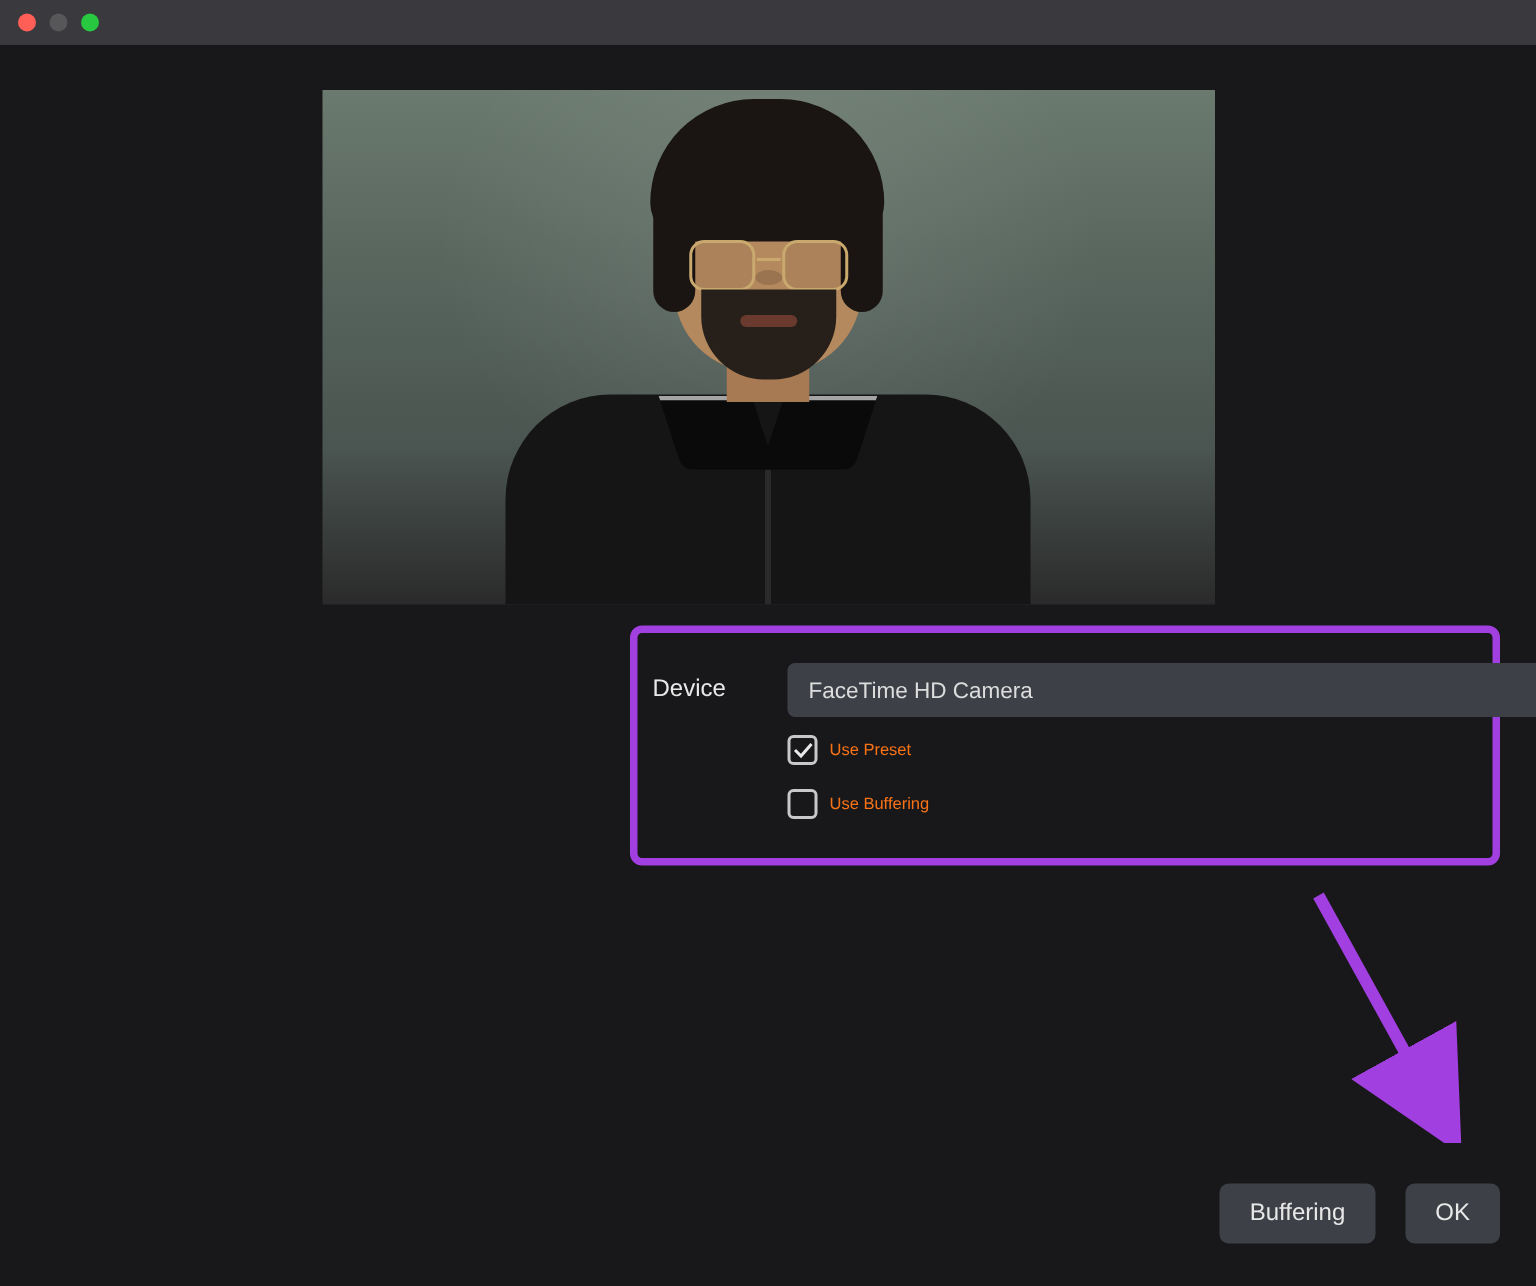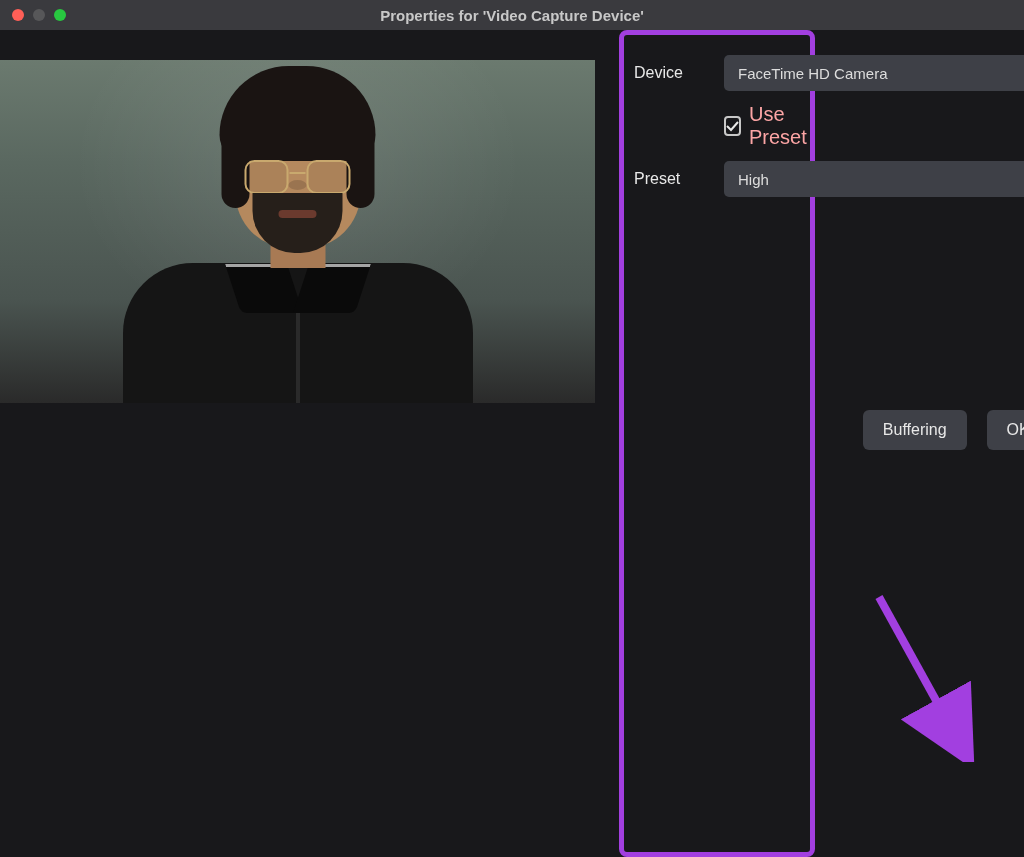--- a/index.html
+++ b/index.html
@@ -37,21 +37,22 @@
       left: 50%;
       transform: translateX(-50%);
       font-size: 15px;
       font-weight: 600;
       color: #c8c8c8;
     }
     .body-wrap {
       background: #18181b;
       height: calc(100% - 30px);
       display: flex;
-      flex-direction: row;
+      flex-direction: column;
+      align-items: flex-end;
     }
     .preview-wrap {
       margin: 30px auto 14px;
       position: relative;
     }
     .preview {
       width: 595px;
       height: 343px;
       background: linear-gradient(180deg, #6b7a6f 0%, #5a6860 30%, #4a5450 70%, #2a2a2a 100%);
       position: relative;
@@ -204,21 +205,21 @@
       height: 20px;
       border: 2px solid #c8c8c8;
       border-radius: 4px;
       display: flex;
       align-items: center;
       justify-content: center;
       cursor: pointer;
     }
     .checkbox.checked svg { display: block; }
     .checkbox svg { display: none; width: 13px; height: 11px; }
-    .cb-label { font-size: 20px; color: #fca5a5; }
+    .cb-label { font-size: 11px; color: #f97316; }
 
     .spacer { flex: 1; }
 
     .footer {
       display: flex;
       padding: 0 24px 28px;
       align-items: center;
       gap: 10px;
     }
     .btn {
@@ -246,21 +247,20 @@
   </style>
 </head>
 <body>
 
 <div class="titlebar">
   <div class="traffic-lights">
     <div class="light red"></div>
     <div class="light yellow"></div>
     <div class="light green"></div>
   </div>
-  <div class="titlebar-title">Properties for 'Video Capture Device'</div>
 </div>
 
 <div class="body-wrap abs-wrap">
   <div class="preview-wrap">
     <div class="preview">
       <div class="preview-inner"></div>
       <div class="silhouette">
         <div class="shoulders"></div>
         <div class="zipper"></div>
         <div class="collar"></div>
@@ -300,35 +300,27 @@
 
     <div class="checkbox-row">
       <div class="checkbox checked">
         <svg viewBox="0 0 13 11">
             <path d="M1 5 L5 9 L12 1" stroke="#e8e8e8" stroke-width="2" fill="none"></path>
           </svg>
       </div>
       <span class="cb-label">Use Preset</span>
     </div>
 
-    <div class="form-row form-row-abs">
-      <div class="form-label">Preset</div>
-      <div class="dropdown-full">
-        <span>High</span>
-        <div class="stepper">
-          <svg viewBox="0 0 8 5">
-              <path d="M0 5 L4 0 L8 5 Z" fill="#ccc"></path>
-            </svg>
-          <svg viewBox="0 0 8 5">
-              <path d="M0 0 L4 5 L8 0 Z" fill="#ccc"></path>
-            </svg>
-        </div>
+
+    <div class="checkbox-row">
+      <div class="checkbox">
+        
       </div>
+      <span class="cb-label">Use Buffering</span>
     </div>
-
   </div>
 
   <div class="spacer"></div>
 
   <div class="footer">
     <button class="btn">Buffering</button>
     <div class="spacer"></div>
     <button class="btn">OK</button>
   </div>
 

